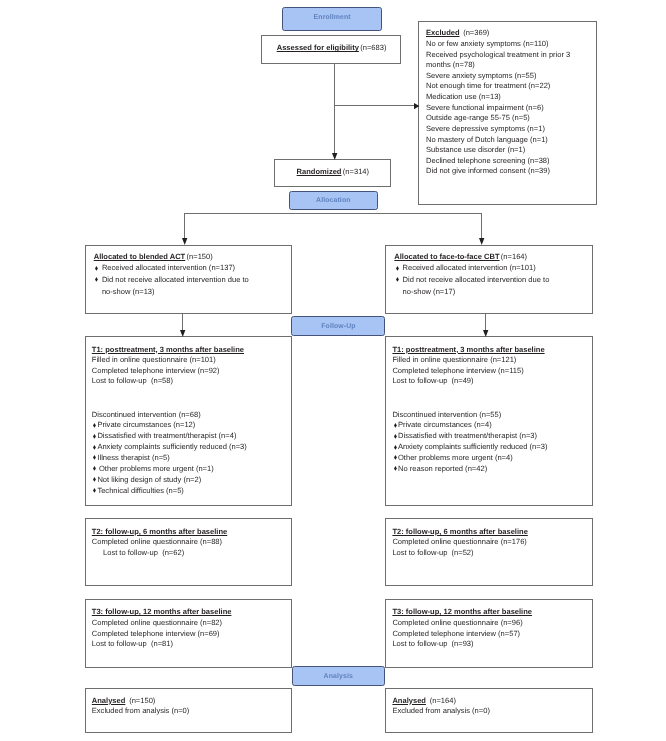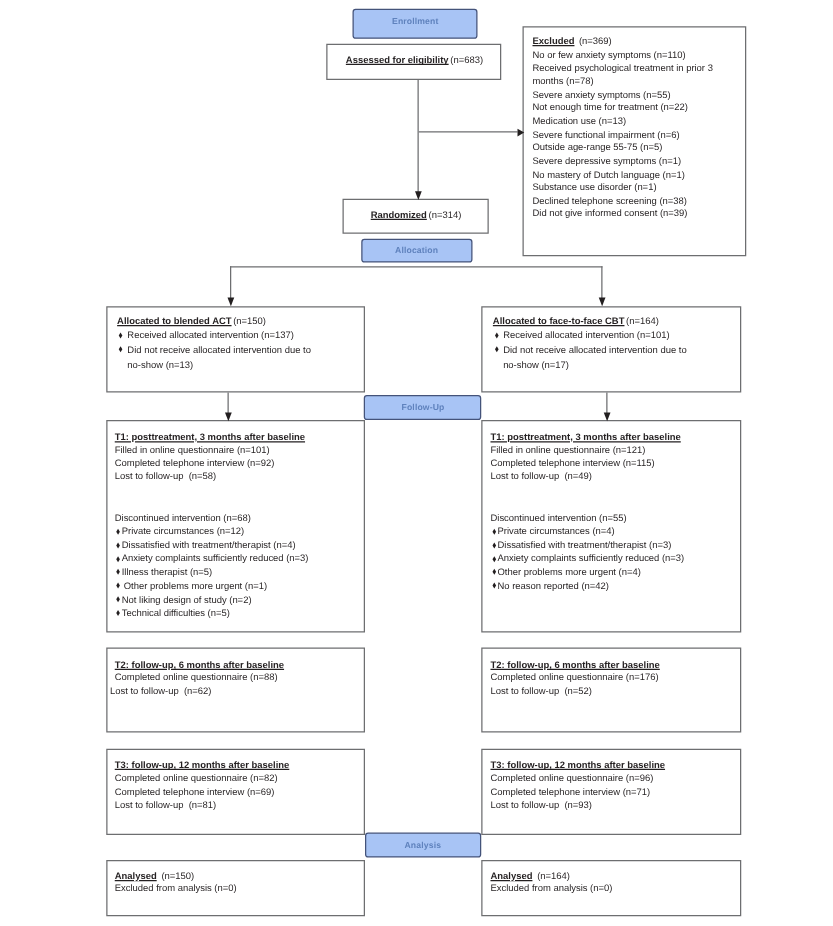--- a/index.html
+++ b/index.html
@@ -100,21 +100,21 @@
   <svg class="bul" style="left:93.1px;top:477.12px" width="2.9" height="4.8" viewBox="0 0 2.9 4.8">
       <polygon points="1.45,0 2.9,2.4 1.45,4.8 0,2.4" fill="#231f20"></polygon>
     </svg>
   <div class="t" style="left:97.4px;top:486.59px">Technical difficulties (n=5)</div>
   <svg class="bul" style="left:93.1px;top:487.99px" width="2.9" height="4.8" viewBox="0 0 2.9 4.8">
       <polygon points="1.45,0 2.9,2.4 1.45,4.8 0,2.4" fill="#231f20"></polygon>
     </svg>
   <div class="box" style="left:84.8px;top:518.4px;width:207px;height:67.2px"></div>
   <div class="t b" style="left:91.8px;top:527.8px">T2: follow-up, 6 months after baseline</div>
   <div class="t" style="left:91.8px;top:538.42px">Completed online questionnaire (n=88)</div>
-  <div class="t" style="left:88px;top:549.04px">Lost to follow-up  (n=62)</div>
+  <div class="t" style="left:103px;top:549.04px">Lost to follow-up  (n=62)</div>
   <div class="box" style="left:84.8px;top:599px;width:207px;height:69.4px"></div>
   <div class="t b" style="left:91.8px;top:608.4px">T3: follow-up, 12 months after baseline</div>
   <div class="t" style="left:91.8px;top:619.02px">Completed online questionnaire (n=82)</div>
   <div class="t" style="left:91.8px;top:629.64px">Completed telephone interview (n=69)</div>
   <div class="t" style="left:91.8px;top:640.26px">Lost to follow-up  (n=81)</div>
   <div class="box" style="left:84.8px;top:688.2px;width:207px;height:44.4px"></div>
   <div class="t" style="left:91.8px;top:696.6px"><span class="b">Analysed</span><span class="sp" style="width:3.8px"></span><span>(n=150)</span></div>
   <div class="t" style="left:91.8px;top:707.22px">Excluded from analysis (n=0)</div>
   <div class="ln" style="left:182px;top:314.4px;width:1.2px;height:16.8px"></div>
   <svg class="arr" style="left:179.9px;top:330px" width="5.4" height="7" viewBox="0 0 5.4 7">
@@ -157,21 +157,21 @@
   <svg class="bul" style="left:393.7px;top:466.25px" width="2.9" height="4.8" viewBox="0 0 2.9 4.8">
       <polygon points="1.45,0 2.9,2.4 1.45,4.8 0,2.4" fill="#231f20"></polygon>
     </svg>
   <div class="box" style="left:385.4px;top:518.4px;width:207.3px;height:67.2px"></div>
   <div class="t b" style="left:392.4px;top:527.8px">T2: follow-up, 6 months after baseline</div>
   <div class="t" style="left:392.4px;top:538.42px">Completed online questionnaire (n=176)</div>
   <div class="t" style="left:392.4px;top:549.04px">Lost to follow-up  (n=52)</div>
   <div class="box" style="left:385.4px;top:599px;width:207.3px;height:69.4px"></div>
   <div class="t b" style="left:392.4px;top:608.4px">T3: follow-up, 12 months after baseline</div>
   <div class="t" style="left:392.4px;top:619.02px">Completed online questionnaire (n=96)</div>
-  <div class="t" style="left:392.4px;top:629.64px">Completed telephone interview (n=71)</div>
+  <div class="t" style="left:392.4px;top:629.64px">Completed telephone interview (n=57)</div>
   <div class="t" style="left:392.4px;top:640.26px">Lost to follow-up  (n=93)</div>
   <div class="box" style="left:385.4px;top:688.2px;width:207.3px;height:44.4px"></div>
   <div class="t" style="left:392.4px;top:696.6px"><span class="b">Analysed</span><span class="sp" style="width:3.8px"></span><span>(n=164)</span></div>
   <div class="t" style="left:392.4px;top:707.22px">Excluded from analysis (n=0)</div>
   <div class="ln" style="left:484.9px;top:314.4px;width:1.2px;height:16.8px"></div>
   <svg class="arr" style="left:482.8px;top:330px" width="5.4" height="7" viewBox="0 0 5.4 7">
       <polygon points="0,0 5.4,0 2.7,7" fill="#231f20"></polygon>
     </svg>
   <div class="banner" style="left:281.9px;top:7px;width:100.6px;height:24.3px">
       <span style="position:relative;top:-1.9px">Enrollment</span>

